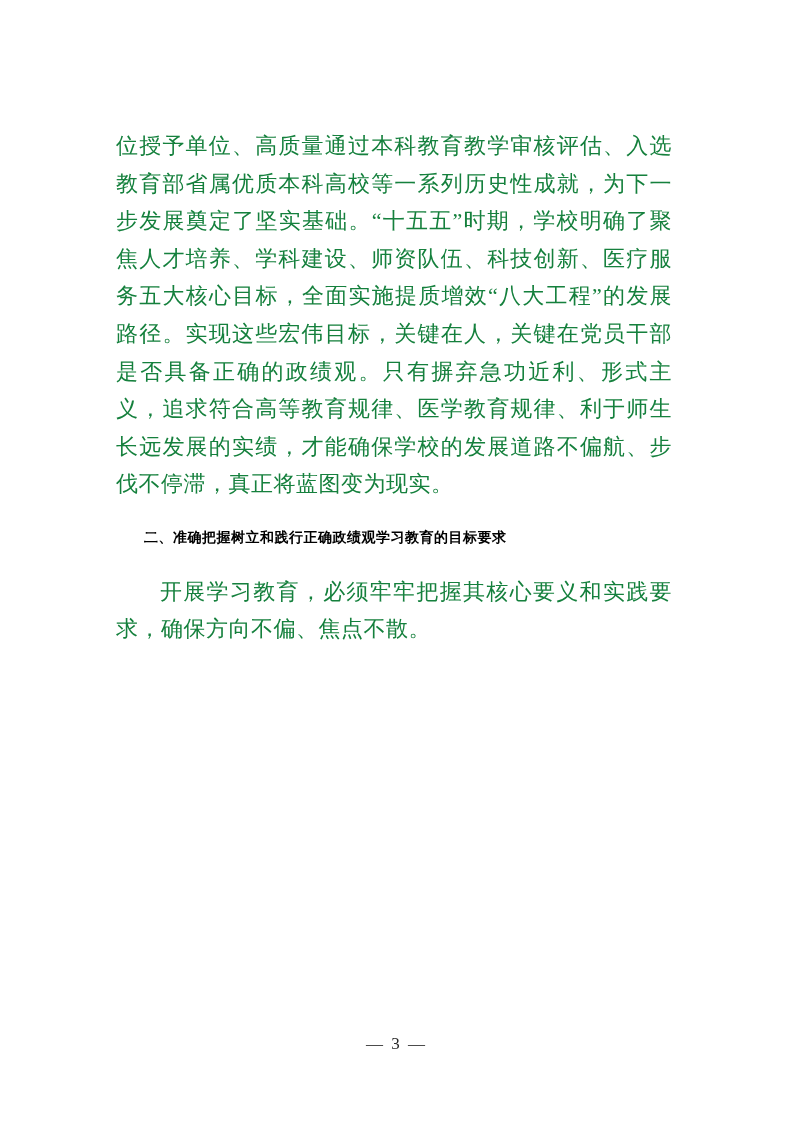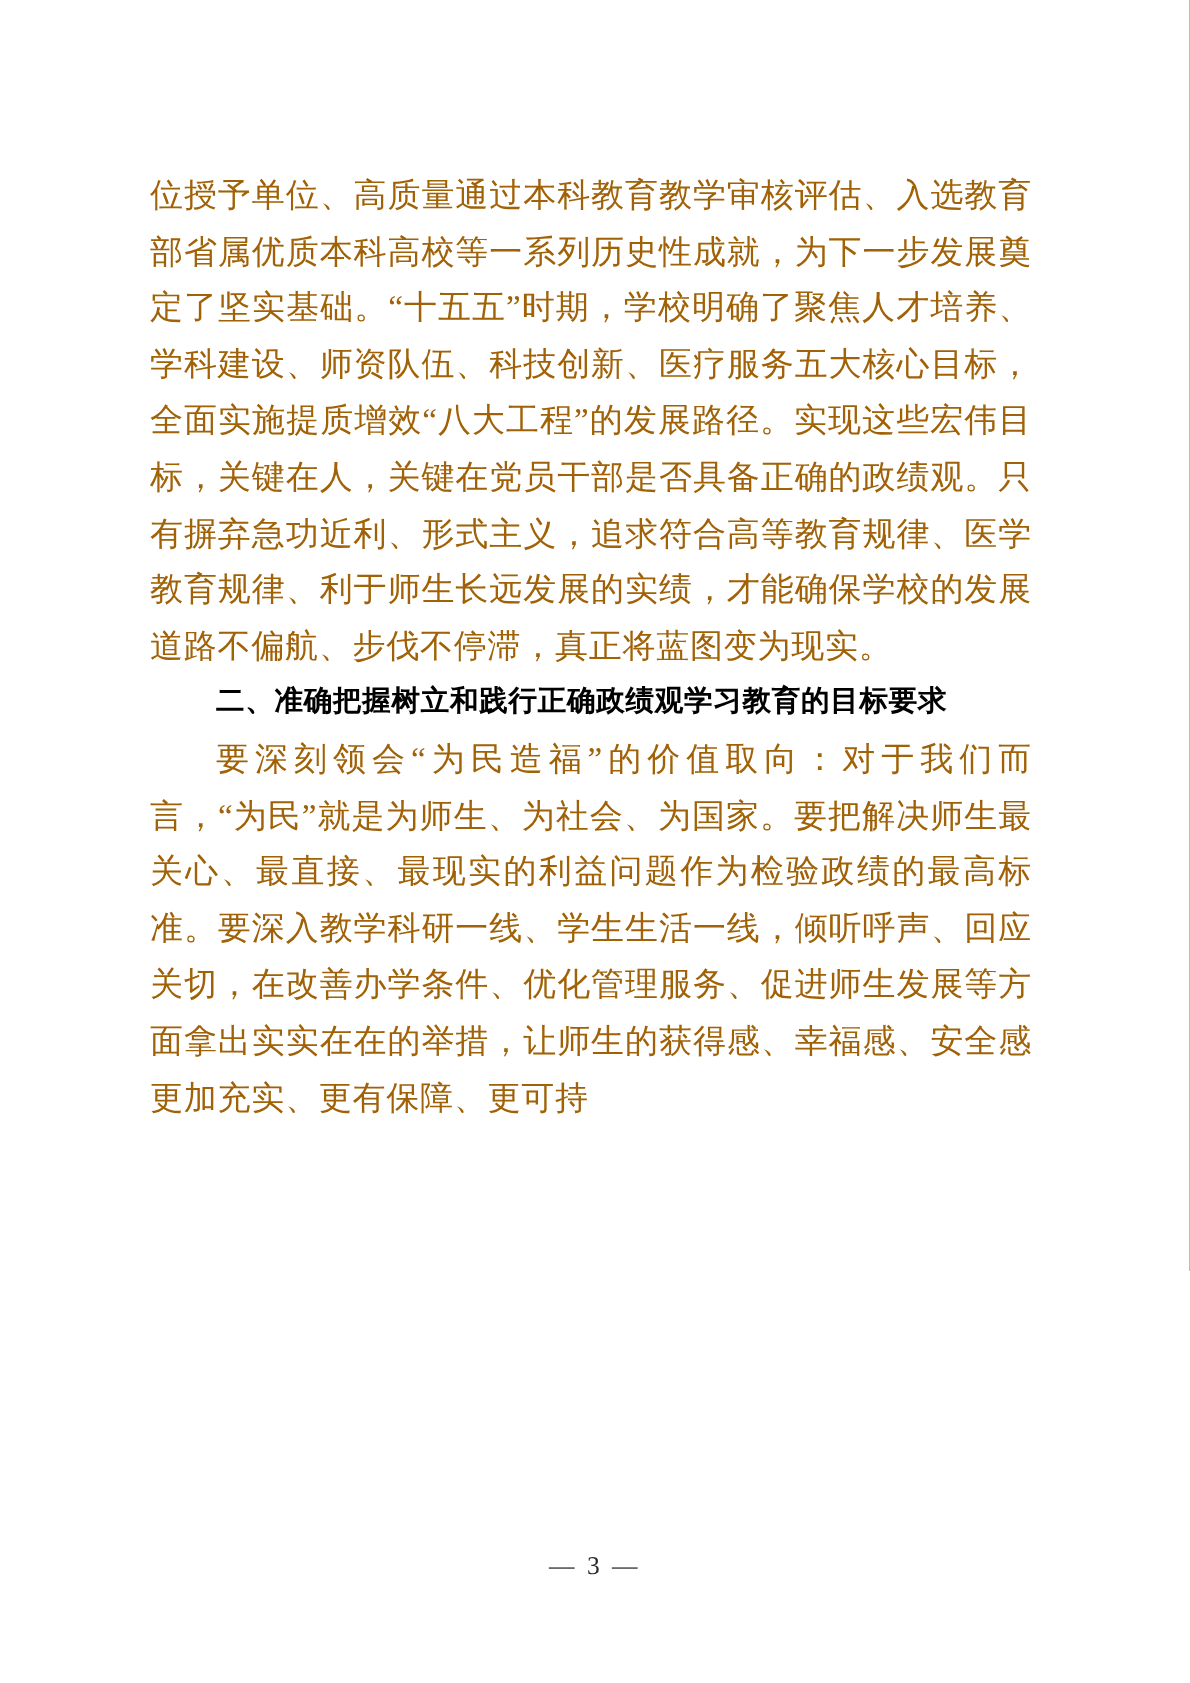--- a/index.html
+++ b/index.html
@@ -16,35 +16,35 @@
     overflow: hidden;
     font-family: "Liberation Serif", serif;
   }
   .content {
     position: absolute;
     left: 100px;
     top: 111px;
     width: 588px;
   }
   .para {
-    margin: 0;
+    margin: 16px;
     font-size: 22px;
     line-height: 37.6px;
-    color: #a16207;
+    color: #15803d;
     text-align: justify;
     text-justify: inter-character;
     letter-spacing: 0.5px;
     word-break: break-all;
   }
   .para.indent {
     text-indent: 44px;
   }
   .heading {
     margin: 0;
-    font-size: 19px;
+    font-size: 14px;
     line-height: 37.6px;
     color: #000000;
     font-family: "Liberation Sans", sans-serif;
     font-weight: bold;
     text-indent: 44px;
     letter-spacing: 0.5px;
     word-break: break-all;
   }
   .footer {
     position: absolute;
@@ -59,16 +59,16 @@
     font-family: "Liberation Serif", serif;
   }
 </style>
 </head>
 <body>
 
 <div class="page">
   <div class="content">
     <p class="para">位授予单位、高质量通过本科教育教学审核评估、入选教育部省属优质本科高校等一系列历史性成就，为下一步发展奠定了坚实基础。“十五五”时期，学校明确了聚焦人才培养、学科建设、师资队伍、科技创新、医疗服务五大核心目标，全面实施提质增效“八大工程”的发展路径。实现这些宏伟目标，关键在人，关键在党员干部是否具备正确的政绩观。只有摒弃急功近利、形式主义，追求符合高等教育规律、医学教育规律、利于师生长远发展的实绩，才能确保学校的发展道路不偏航、步伐不停滞，真正将蓝图变为现实。</p>
     <h2 class="heading">二、准确把握树立和践行正确政绩观学习教育的目标要求</h2>
-    <p class="para indent">要深刻领会“为民造福”的价值取向：对于我们而言，“为民”就是为师生、为社会、为国家。要把解决师生最关心、最直接、最现实的利益问题作为检验政绩的最高标准。要深入教学科研一线、学生生活一线，倾听呼声、回应关切，在改善办学条件、优化管理服务、促进师生发展等方面拿出实实在在的举措，让师生的获得感、幸福感、安全感更加充实、更有保障、更可持</p>
+    <p class="para indent">开展学习教育，必须牢牢把握其核心要义和实践要求，确保方向不偏、焦点不散。</p>
   </div>
   <div class="footer">— 3 —</div>
 </div>
 
 </body></html>

